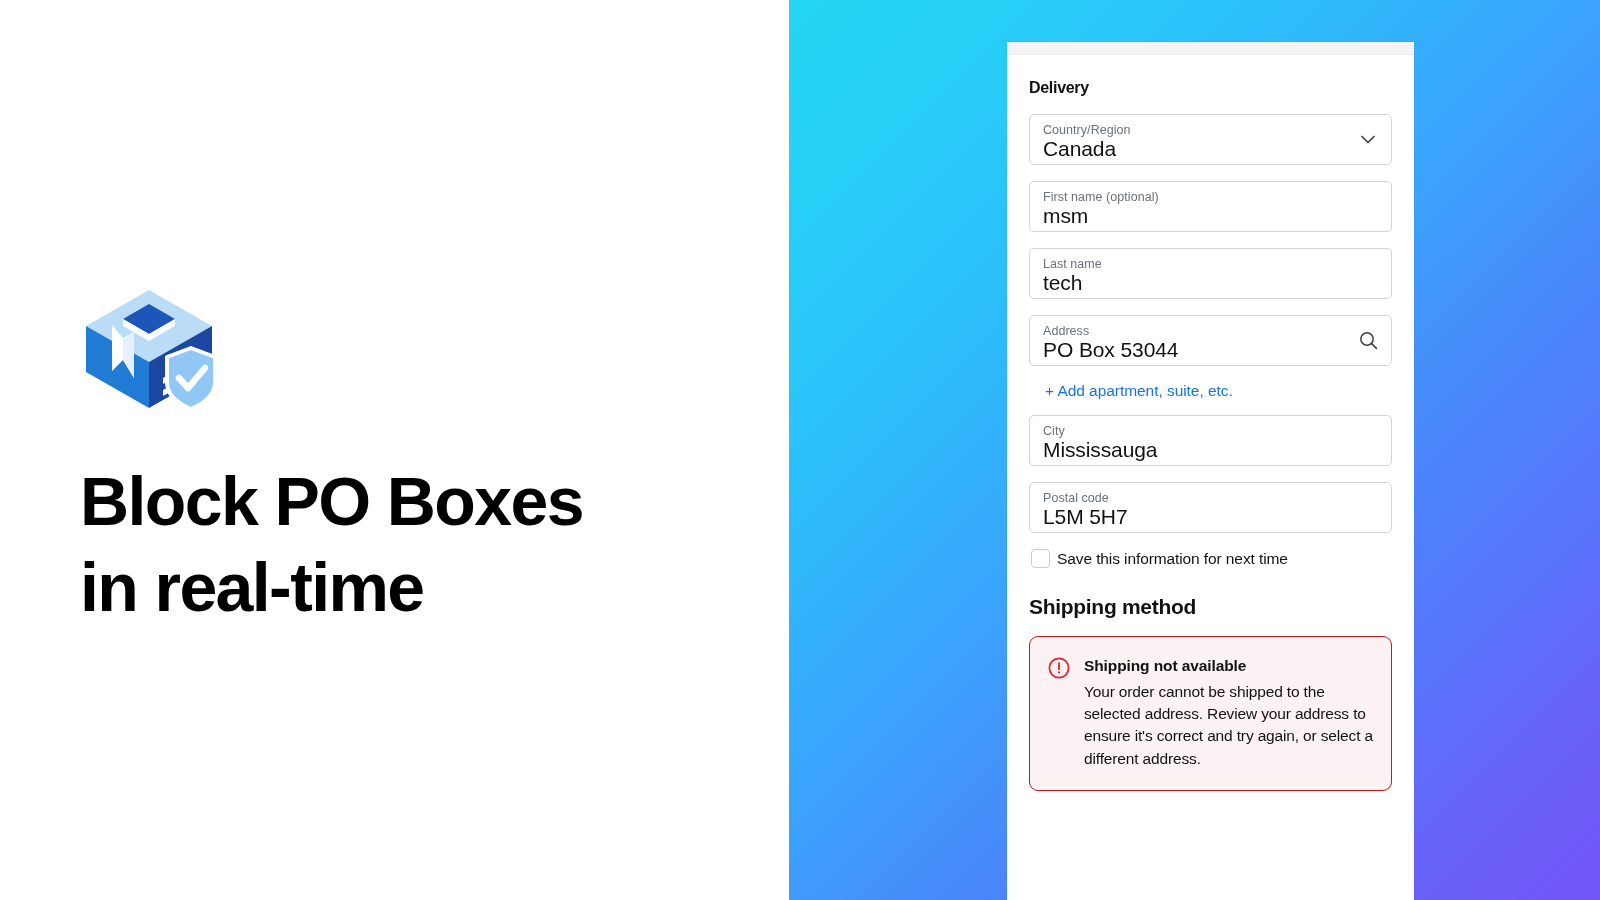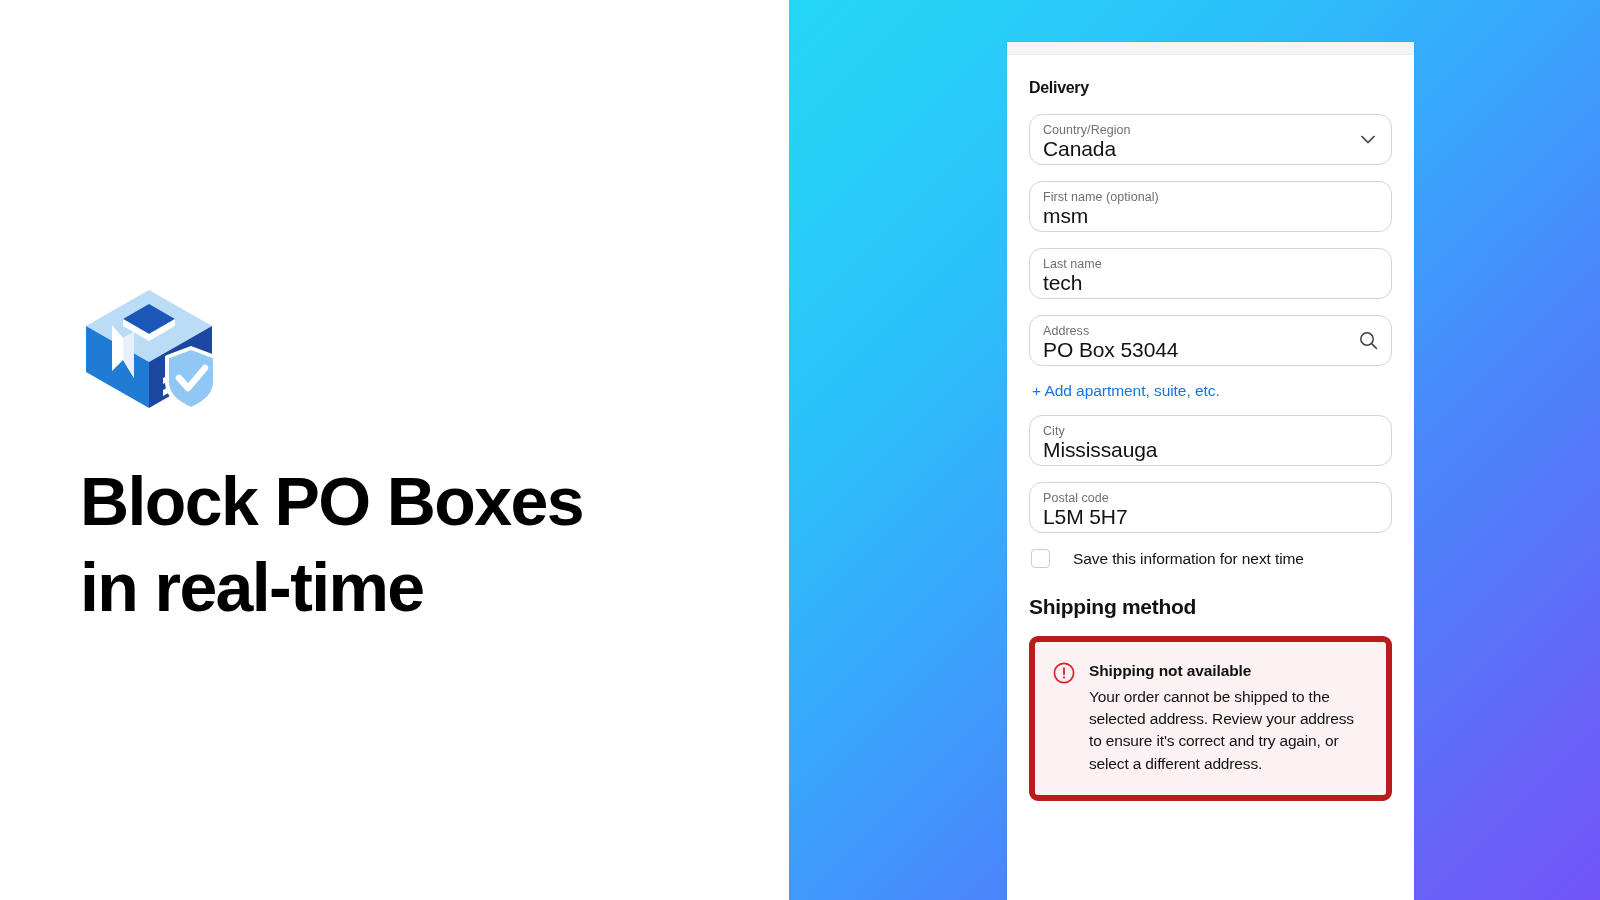--- a/index.html
+++ b/index.html
@@ -101,21 +101,21 @@
     margin-top: 27px;
     font-size: 21px;
   }
 
   
   .field {
     position: relative;
     width: 363px;
     height: 51px;
     border: 1px solid #d4d4d8;
-    border-radius: 13px;
+    border-radius: 5px;
     background: #ffffff;
     margin-bottom: 16px;
     padding: 7px 13px 0 13px;
   }
   .field-label {
     display: block;
     font-size: 12.5px;
     color: #6b7177;
     line-height: 16px;
     letter-spacing: 0.05px;
@@ -138,50 +138,50 @@
     align-items: center;
     justify-content: center;
   }
 
   
   .add-apartment {
     display: inline-block;
     font-size: 15.5px;
     color: #1773e0;
     letter-spacing: -0.05px;
-    margin: 0 0 15px 3px;
+    margin: 0 0 15px 16px;
     cursor: pointer;
   }
 
   
   .save-row {
     display: flex;
     align-items: center;
-    gap: 23px;
+    gap: 7px;
     margin-top: 2px;
     margin-left: 2px;
   }
   .checkbox {
     width: 19px;
     height: 19px;
     border: 1px solid #c9cccf;
     border-radius: 4px;
     background: #fff;
     flex: none;
   }
   .save-label {
     font-size: 15.5px;
     color: #111213;
     letter-spacing: -0.1px;
   }
 
   
   .error-banner {
     width: 363px;
-    border: 6px solid #b91c1c;
+    border: 1px solid #b91c1c;
     background: #fdf2f3;
     border-radius: 9px;
     padding: 18px 18px 20px 18px;
     display: flex;
     gap: 14px;
     align-items: flex-start;
   }
   .error-icon { flex: none; margin-top: 2px; }
   .error-title {
     font-size: 15.5px;

